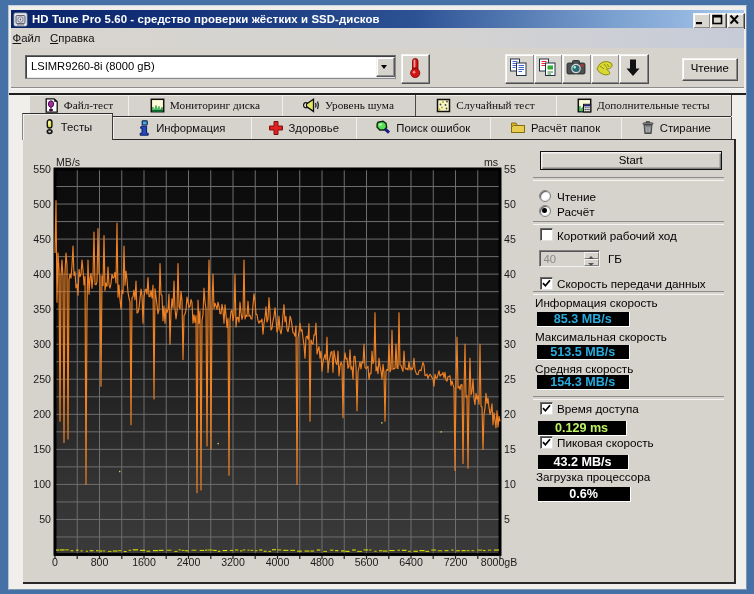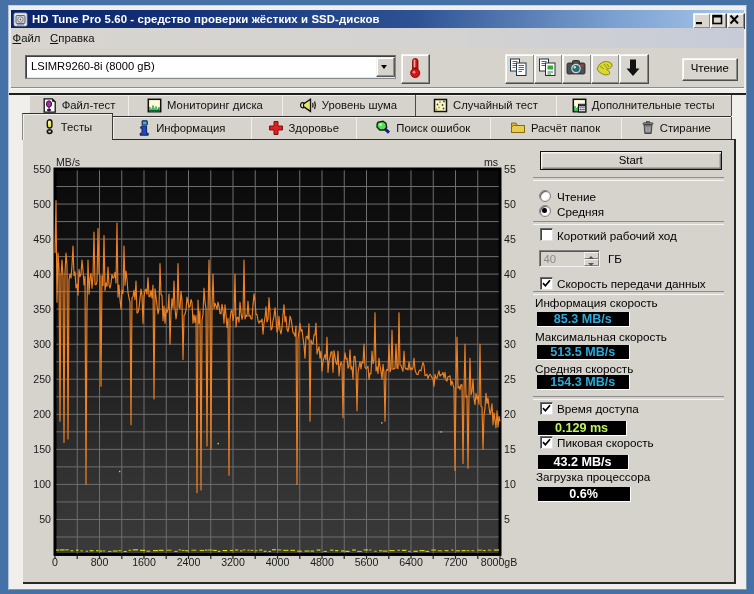--- a/index.html
+++ b/index.html
@@ -15,21 +15,21 @@
 .toolbar{left:11px;top:47.8px;width:733px;height:39.5px;background:#d6d3cd;}
 .groove1{left:11px;top:86.6px;width:733px;height:1px;background:#8d8d8d;}
 .groove2{left:11px;top:87.6px;width:733px;height:1px;background:#f6f6f6;}
 .blackline{left:9px;top:93.2px;width:737px;height:1.6px;background:#1f1f1f;}
 .combo{left:25px;top:55px;width:369px;height:22px;background:#fff;border:1px solid #868a8e;border-top-color:#63666a;border-left-color:#63666a;box-shadow:inset 1px 1px 0 #404040, inset -1px -1px 0 #e8e8e8;}
 .combotext{left:31px;top:60px;font-size:11.2px;color:#000;}
 .combobtn{left:376px;top:57px;width:16.5px;height:18px;background:#d6d3cd;border:1px solid #58595a;border-top-color:#f2f1ef;border-left-color:#f2f1ef;box-shadow:inset -1px -1px 0 #909090,inset 1px 1px 0 #fff;}
 .combobtn:after{content:"";position:absolute;left:4px;top:7px;border:3.5px solid transparent;border-top:4px solid #000;}
 .tbtn{top:54.3px;width:27.5px;height:27.3px;background:#d8d5cf;border:1px solid #4e4e4e;border-top-color:#f4f3f1;border-left-color:#f4f3f1;box-shadow:inset -1px -1px 0 #8a8a8a,inset 1px 1px 0 #fff;}
 .exit{left:681.5px;top:57.8px;width:54.5px;height:20.8px;background:#d8d5cf;border:1px solid #4e4e4e;border-top-color:#f4f3f1;border-left-color:#f4f3f1;box-shadow:inset -1px -1px 0 #8a8a8a,inset 1px 1px 0 #fff;font-size:11.4px;text-align:center;line-height:19px;color:#000;}
-.tab1{top:94.8px;height:21px;background:#d6d3cd;border-right:1.4px solid #4a4a4a;box-shadow:inset 1px 1px 0 #f0efec;}
+.tab1{top:94.8px;height:21px;background:#d6d3cd;border-right:1.4px solid #4a4a4a;box-shadow:inset 1px 1px 0 #f0efec;font-family:Liberation Serif, serif;}
 .tab2{top:117px;height:21.8px;background:#d6d3cd;border-right:1.4px solid #4a4a4a;box-shadow:inset 1px 1px 0 #f0efec;}
 .rowline{left:22px;top:115.8px;width:709px;height:1.4px;background:#2e2e2e;}
 .tabc{display:flex;align-items:center;justify-content:center;font-size:11.3px;color:#111;white-space:nowrap;}
 .tabc svg{margin-right:5px;}
 .content{left:22.5px;top:138.6px;width:713px;height:445.5px;background:#d6d3cd;border-top:1.5px solid #2a2a2a;border-right:2px solid #282828;border-bottom:2px solid #282828;box-sizing:border-box;z-index:1;}
 .activetab{left:22px;top:113.2px;width:91px;height:27px;background:#d6d3cd;border-top:1.6px solid #2e2e2e;border-left:1px solid #888;border-right:1.6px solid #3a3a3a;box-sizing:border-box;z-index:3;box-shadow:inset 1px 1px 0 #f2f1ef;}
 .axl{font-size:10.6px;fill:#1b1b1b;font-family:"Liberation Sans",sans-serif;}
 .sep{height:2px;border-top:1px solid #8c8c8c;border-bottom:1px solid #f4f4f2;z-index:2;}
 .startbtn{left:540px;top:151.3px;width:181.5px;height:19.2px;background:#d6d3cd;border:1.4px solid #111;box-shadow:inset 1.4px 1.4px 0 #f4f3f1,inset -1.4px -1.4px 0 #808080;box-sizing:border-box;text-align:center;font-size:11.4px;line-height:16.5px;color:#000;z-index:2;}
 .lbl{font-size:11.7px;color:#000;white-space:nowrap;z-index:2;}
@@ -425,21 +425,21 @@
       <text x="499.0" y="566" text-anchor="middle" class="axl">8000gB</text>
 </svg>
 
 <div class="abs startbtn">Start</div>
 <div class="abs sep" style="left:533px;top:176.6px;width:191px"></div>
 <div class="abs radio" style="left:538.5px;top:189.5px"></div>
 <div class="abs lbl" style="left:557px;top:189.8px">Чтение</div>
 <div class="abs radio" style="left:538.5px;top:204.5px">
       <div class="abs rdot"></div>
     </div>
-<div class="abs lbl" style="left:557px;top:204.8px">Средняя</div>
+<div class="abs lbl" style="left:557px;top:204.8px">Расчёт</div>
 <div class="abs sep" style="left:533px;top:220.6px;width:191px"></div>
 <div class="abs chk" style="left:539.5px;top:228.3px"></div>
 <div class="abs lbl" style="left:557px;top:228.5px">Короткий рабочий ход</div>
 <div class="abs spin">
       <div class="abs spintxt">40</div>
  <div class="abs spbtn spup" style="top:0.5px"></div>
  <div class="abs spbtn spdn" style="top:7.8px"></div>
 </div>
 <div class="abs lbl" style="left:608px;top:252px">ГБ</div>
 <div class="abs chk" style="left:539.5px;top:276.6px">

